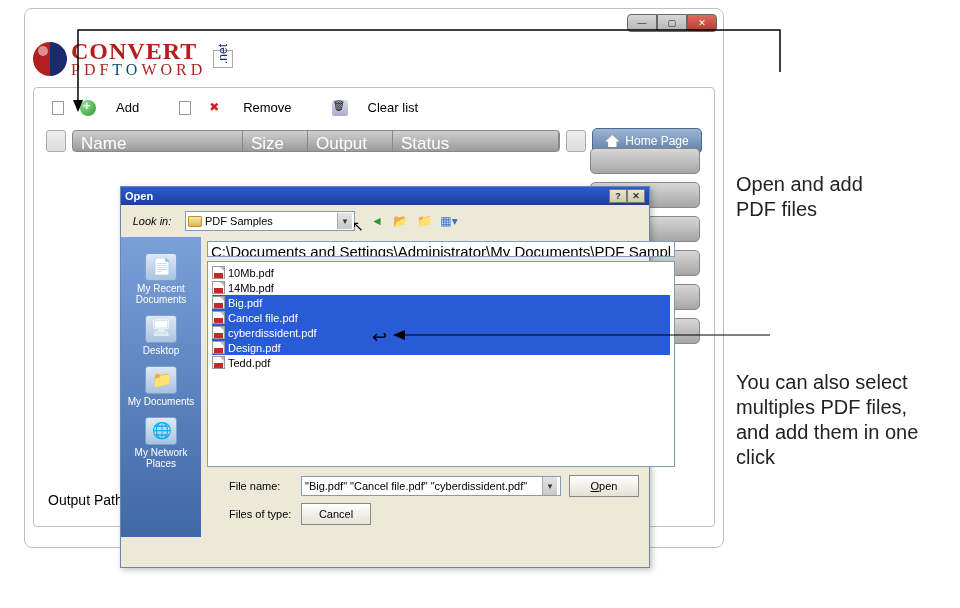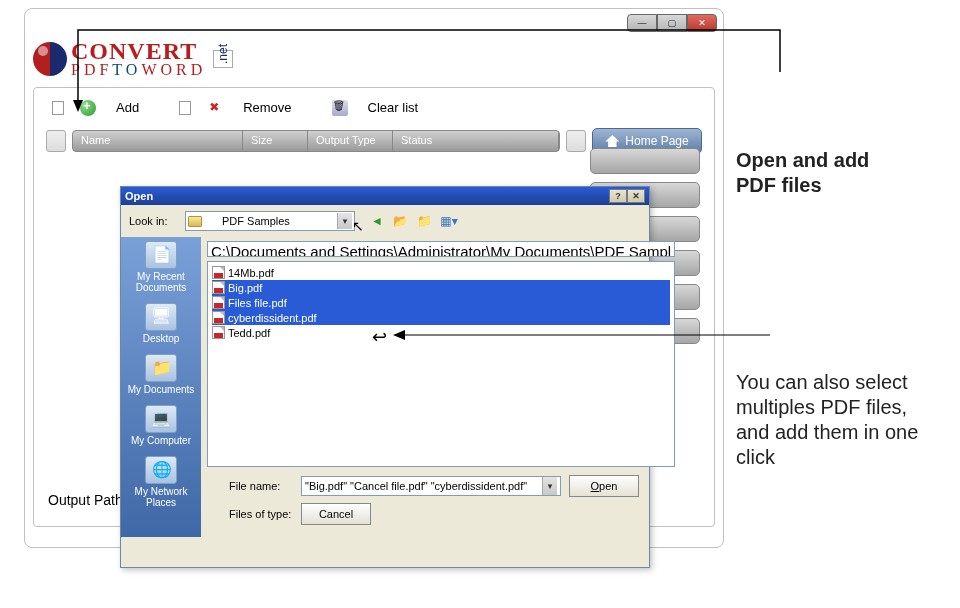--- a/index.html
+++ b/index.html
@@ -95,21 +95,21 @@
   .icon-clear { background:linear-gradient(#dde,#aac);border-radius:2px;position:relative;}
   .icon-clear::after{content:"🗑";font-size:10px;position:absolute;left:1px;top:0;}
   .tb-icon-page{width:12px;height:14px;background:#fff;border:1px solid #999;display:inline-block;position:relative;margin-right:-4px;}
   
   .header-row { display:flex; align-items:center; gap:6px; }
   .col-header-bar {
     display: flex; flex: 1; height: 22px;
     background: linear-gradient(#d0d0d0,#9a9a9a);
     border: 1px solid #888; border-radius: 4px; overflow:hidden;
   }
-  .col-header { border-right:1px solid #888; padding:3px 8px; color:#fff; font-size:11px;}
+  .col-header { border-right:1px solid #888; padding:3px 8px; color:#fff; font-size:17px;}
   .col-header.name{flex:0 0 170px;}
   .col-header.size{flex:0 0 65px;}
   .col-header.out{flex:0 0 85px;}
   .col-header.status{flex:1;}
   .sel-chip{width:20px;height:22px;background:linear-gradient(#eee,#ddd);border:1px solid #aaa;border-radius:3px;}
   .home-btn {
     height:26px; width:110px;
     background:linear-gradient(#9fb6d4,#5c7da6);
     border:1px solid #4a6a92; border-radius:5px;
     color:#fff; display:flex; align-items:center; justify-content:center; gap:6px;
@@ -130,34 +130,34 @@
     color:#fff; font-size:11px; font-weight:bold;
     display:flex; align-items:center; padding:0 4px; justify-content:space-between;
   }
   .dlg-titlebar .ctr{display:flex;gap:0;}
   .dlg-tb-btn{width:18px;height:14px;background:linear-gradient(#e8e4d0,#cfcab0);border:1px solid #7a7a7a;display:flex;align-items:center;justify-content:center;font-size:9px;color:#333;}
   .dlg-tb-btn.x{background:linear-gradient(#e8e4d0,#cfcab0);}
   .dlg-lookin{
     display:flex; align-items:center; gap:6px;
     padding:6px 8px;
   }
-  .dlg-lookin label{width:50px; text-align:left; padding-right:4px;}
+  .dlg-lookin label{width:50px; text-align:center; padding-right:4px;font-style:italic;}
   .dlg-combo{
     flex:0 0 170px; height:20px; background:#fff; border:1px solid #7f9db9;
-    display:flex; align-items:center; gap:20px; padding:0 2px; font-size:11px;
+    display:flex; align-items:center; gap:3px; padding:0 2px; font-size:11px;
   }
   .folder-ico{width:14px;height:11px;background:linear-gradient(#f7e9a0,#d6b955);border:1px solid #b69334;border-radius:1px;}
   .combo-arrow{margin-left:auto;width:15px;height:16px;background:linear-gradient(#e4e4e4,#c8c8c8);border-left:1px solid #aaa;display:flex;align-items:center;justify-content:center;}
   .combo-arrow::after{content:"▾";font-size:9px;color:#333;}
   .nav-icons{display:flex;gap:8px;margin-left:8px;align-items:center;font-size:12px;}
   .nav-ico{width:16px;height:16px;display:flex;align-items:center;justify-content:center;}
   .dlg-body{display:flex;height:300px;}
   .places{
     width:88px; background:linear-gradient(#7aa0d8,#3f68a6);
-    display:flex; flex-direction:column; align-items:center; padding-top:4px; gap:10px;
+    display:flex; flex-direction:column; align-items:center; padding-top:16px; gap:10px;
   }
   .place{width:80px;text-align:center;color:#fff;font-size:10px;}
   .place .pic{width:32px;height:28px;margin:0 auto 2px;background:linear-gradient(#dfe9f5,#a9c2e0);border:1px solid #7fa0c8;border-radius:3px;position:relative;}
   .place .pic.docs::after{content:"📄";position:absolute;left:6px;top:3px;font-size:16px;}
   .place .pic.desk::after{content:"🖥";position:absolute;left:5px;top:2px;font-size:16px;}
   .place .pic.myd::after{content:"📁";position:absolute;left:6px;top:3px;font-size:16px;color:#e7c24a;}
   .place .pic.comp::after{content:"💻";position:absolute;left:5px;top:3px;font-size:16px;}
   .place .pic.net::after{content:"🌐";position:absolute;left:6px;top:3px;font-size:16px;}
   .files-area{
     flex:1; display:flex; flex-direction:column;
@@ -274,41 +274,48 @@
       <span class="nav-ico" style="color:#d6a63a;">📂</span>
       <span class="nav-ico" style="color:#d6a63a;">📁</span>
       <span class="nav-ico" style="color:#3a74c4;">▦▾</span>
     </div>
   </div>
   <div class="dlg-body">
     <div class="places">
       <div class="place"><div class="pic docs"></div><span>My Recent Documents</span></div>
       <div class="place"><div class="pic desk"></div><span>Desktop</span></div>
       <div class="place"><div class="pic myd"></div><span>My Documents</span></div>
-      <div class="place"><div class="pic comp"></div><span>My Computer</span></div>
       <div class="place"><div class="pic net"></div><span>My Network Places</span></div>
     </div>
     <div class="files-area">
       <div class="path-box">C:\Documents and Settings\Administrator\My Documents\PDF Sampl</div>
       <div class="file-list" id="file-list">
           <div class="file-row">
             <span class="pdf-ico"></span>
+            <span>10Mb.pdf</span>
+          </div>
+          <div class="file-row">
+            <span class="pdf-ico"></span>
             <span>14Mb.pdf</span>
           </div>
           <div class="file-row sel">
             <span class="pdf-ico"></span>
             <span>Big.pdf</span>
           </div>
           <div class="file-row sel">
             <span class="pdf-ico"></span>
-            <span>Files file.pdf</span>
+            <span>Cancel file.pdf</span>
           </div>
           <div class="file-row sel">
             <span class="pdf-ico"></span>
             <span>cyberdissident.pdf</span>
+          </div>
+          <div class="file-row sel">
+            <span class="pdf-ico"></span>
+            <span>Design.pdf</span>
           </div>
           <div class="file-row">
             <span class="pdf-ico"></span>
             <span>Tedd.pdf</span>
           </div>
         </div>
       <div class="dlg-bottom">
         <div class="dlg-row">
           <label>File name:</label>
           <div class="dlg-input">
@@ -329,17 +336,17 @@
 <div class="cursor-img" style="left:352px;top:218px;">↖</div>
 <div class="cursor-img" style="left:372px;top:326px;font-size:18px;">↩</div>
 
 <svg class="overlay" width="960" height="608">
   <path d="M 780 72 L 780 30 L 78 30 L 78 105" stroke="#000" stroke-width="1.5" fill="none"></path>
   <polygon points="78,112 73,100 83,100" fill="#000"></polygon>
   <line x1="770" y1="335" x2="400" y2="335" stroke="#000" stroke-width="1"></line>
   <polygon points="393,335 405,330 405,340" fill="#000"></polygon>
 </svg>
 
-<div class="anno-text" style="left:736px;top:148px;width:210px;text-align:left;font-weight:bold;">
+<div class="anno-text" style="left:736px;top:172px;width:210px;text-align:left;">
   <div>Open and add</div>
   <div style="padding-right:22px;">PDF files</div>
 </div>
 <div class="anno-text" style="left:736px;top:370px;width:210px;">You can also select multiples PDF files, and add them in one click</div>
 
 </body></html>

